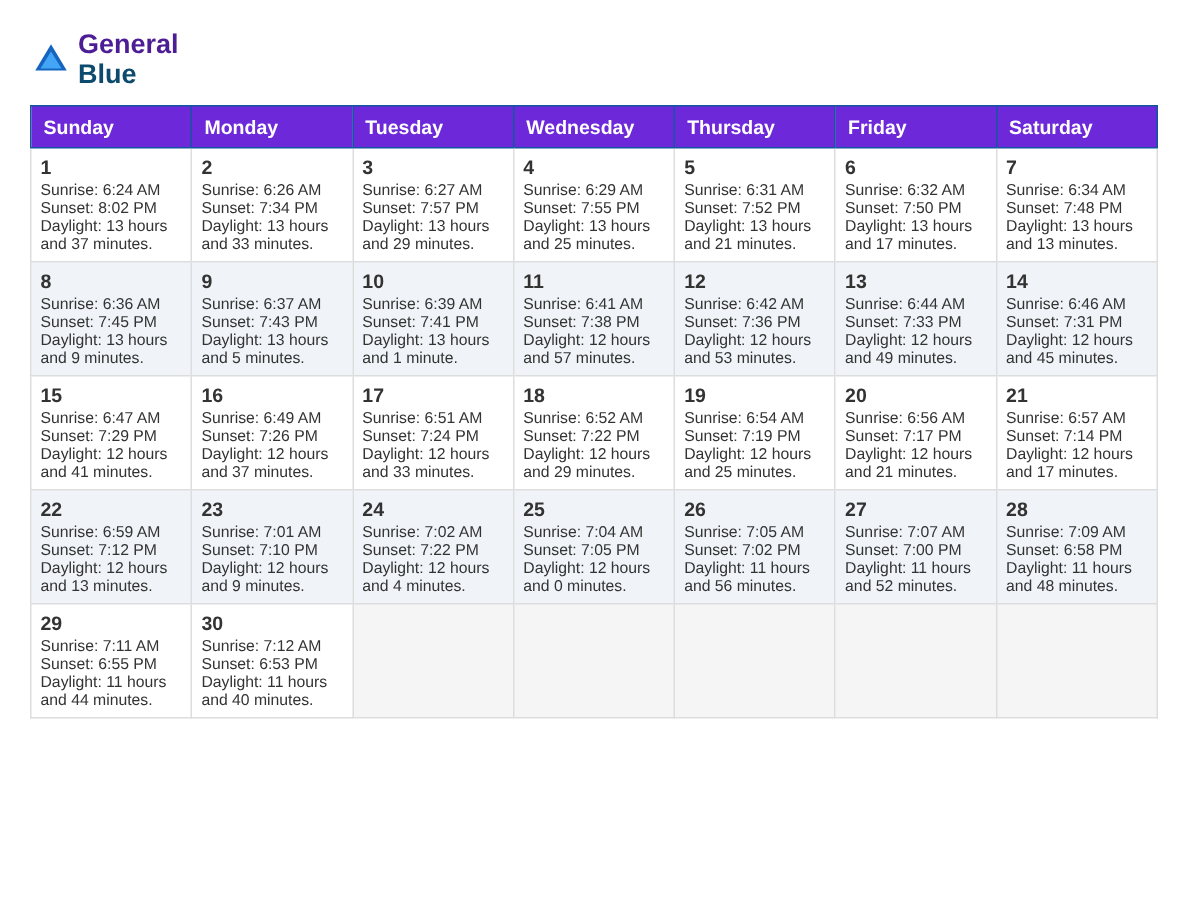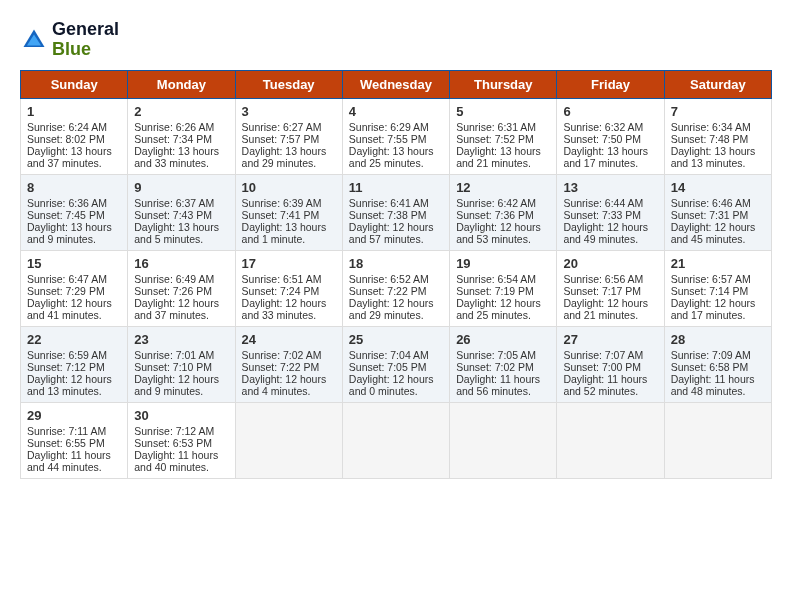--- a/index.html
+++ b/index.html
@@ -21,21 +21,21 @@
       align-items: center;
       gap: 4px;
     }
     .logo-text {
       font-size: 18px;
       font-weight: bold;
       color: #333;
       line-height: 1.1;
     }
     .logo-text span {
-      color: #0f172a;
+      color: #4c1d95;
     }
     .logo-icon {
       width: 28px;
       height: 28px;
     }
     .title-block {
       text-align: right;
     }
     .title-block h1 {
       font-size: 32px;
@@ -46,26 +46,26 @@
       font-size: 16px;
       font-weight: normal;
       color: #333;
     }
     .calendar {
       width: 100%;
       border-collapse: collapse;
       border: 1px solid #ccc;
     }
     .calendar th {
-      background: #c2410c;
+      background: #6d28d9;
       color: #fff;
       padding: 6px 8px;
       font-size: 13px;
       font-weight: bold;
-      text-align: center;
+      text-align: left;
       border: 1px solid #1255a0;
     }
     .calendar td {
       vertical-align: top;
       padding: 5px 6px;
       font-size: 10.5px;
       color: #333;
       border: 1px solid #ddd;
       width: calc(100% / 7);
       min-height: 80px;
@@ -88,21 +88,21 @@
 <body>
 
 <div class="header">
   <div class="logo">
     <svg class="logo-icon" viewBox="0 0 40 40">
       <polygon points="20,5 35,30 5,30" fill="#1565c0"></polygon>
       <polygon points="20,12 30,28 10,28" fill="#42a5f5"></polygon>
     </svg>
     <div class="logo-text">
       <div><span>General</span></div>
-      <div style="color:#4d7c0f;">Blue</div>
+      <div style="color:#0c4a6e;">Blue</div>
     </div>
   </div>
   <div class="title-block">
     <h1></h1>
     <h2></h2>
   </div>
 </div>
 
 <table class="calendar">
   <thead>

